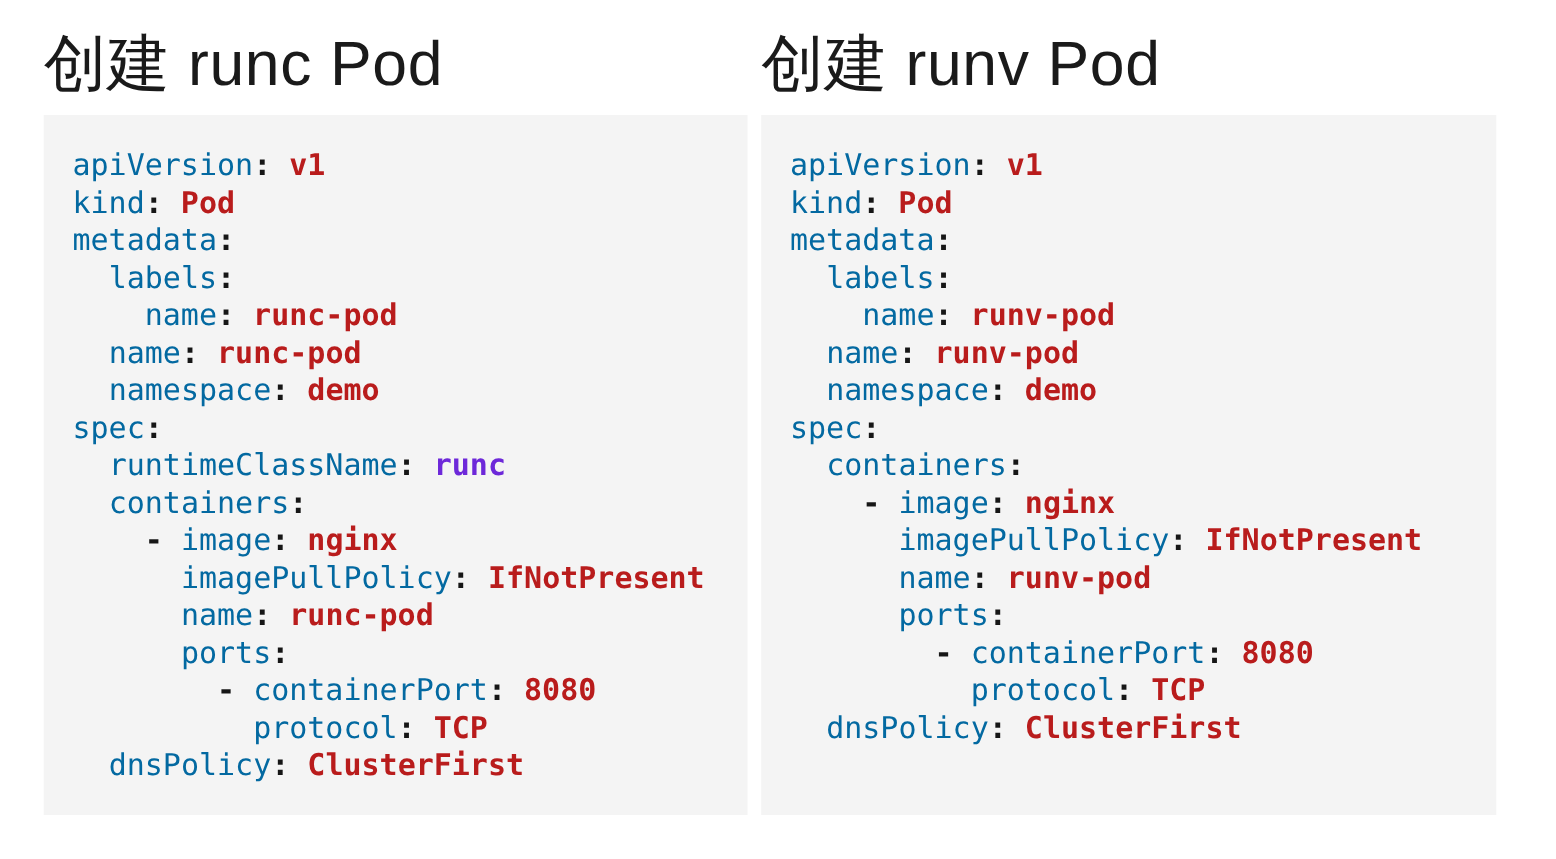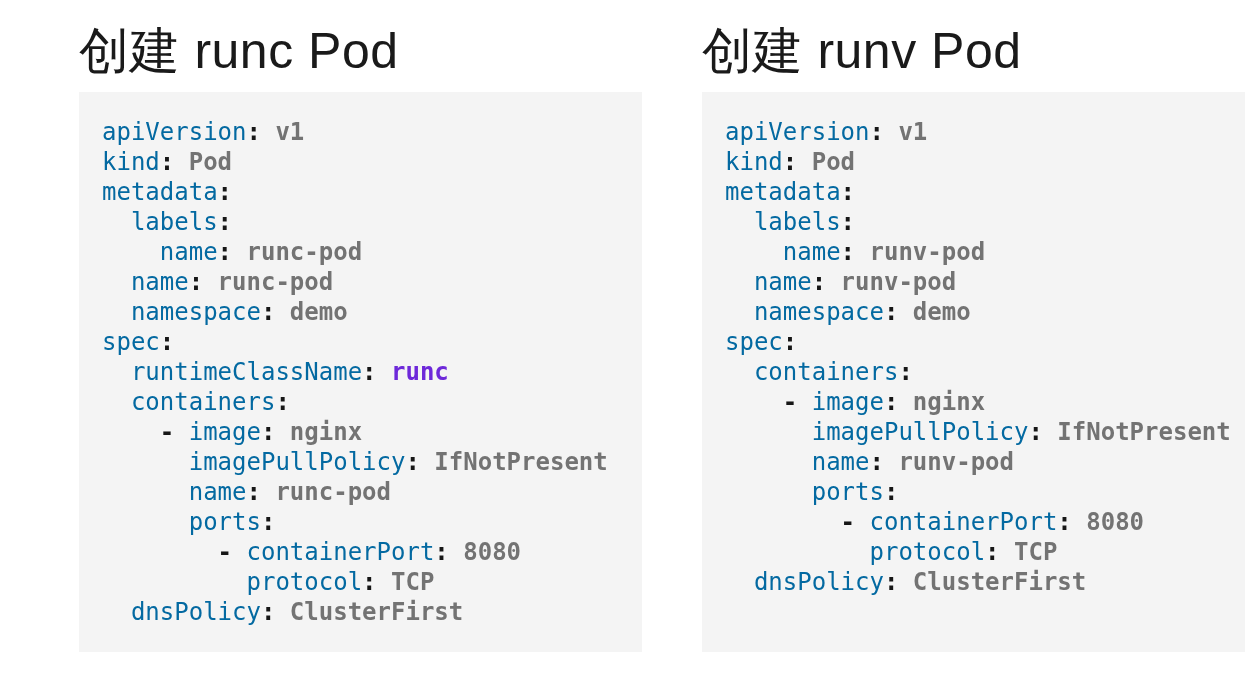--- a/index.html
+++ b/index.html
@@ -14,24 +14,23 @@
     overflow: hidden;
   }
   .page {
     position: relative;
     width: 1245px;
     height: 687px;
   }
   .panel {
     position: absolute;
     top: 22px;
-    margin-left: 44px;
   }
   .panel-left  { left: 35px;  width: 563px; }
-  .panel-right { left: 658px; width: 588px; }
+  .panel-right { left: 609px; width: 588px; }
   .panel-title {
     margin: 0 0 12px 0;
     font-size: 50px;
     line-height: 58px;
     font-weight: 500;
     color: #1a1a1a;
     letter-spacing: 0.5px;
     white-space: nowrap;
   }
   .code-block {
@@ -44,21 +43,21 @@
     font-family: "DejaVu Sans Mono", "Liberation Mono", monospace;
     font-size: 24px;
     line-height: 30px;
     white-space: pre;
     color: #1a1a1a;
   }
   .tok-indent { }
   .tok-key   { color: #0369a1; font-weight: 400; }
   .tok-colon { color: #161616; font-weight: 700; }
   .tok-dash  { color: #161616; font-weight: 700; }
-  .tok-val   { color: #737373; font-weight: 700; }
+  .tok-val   { color: #b91c1c; font-weight: 700; }
   .tok-red   { color: #6d28d9; font-weight: 700; }
 </style>
 </head>
 <body>
 
 <div class="page">
 
   <section class="panel panel-left">
     <h1 class="panel-title">创建 runc Pod</h1>
     <div class="code-block">

